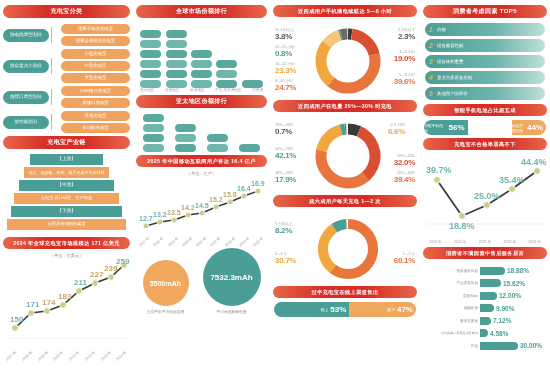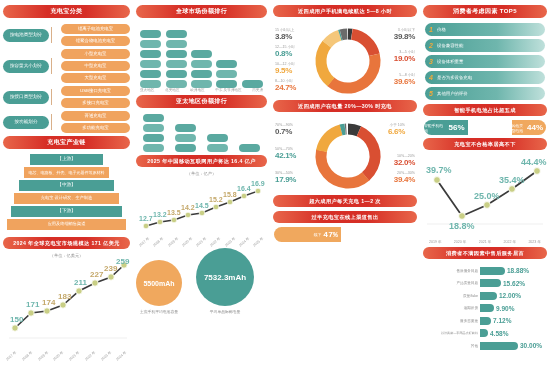--- a/index.html
+++ b/index.html
@@ -94,21 +94,21 @@
   .sbval { font-size:8px; font-weight:bold; color:#fff; line-height:1; }
 
   
   .hbars { padding:2px 1px; }
   .hrow { display:flex; align-items:center; height:11px; margin-bottom:1.5px; }
   .hname { font-size:3.6px; color:#8a8a8a; text-align:right; padding-right:2px; width:56px; white-space:nowrap; }
   .hbar { height:8px; border-radius:0 4px 4px 0; background:#4a9e95; }
   .hval { font-size:6.5px; font-weight:bold; color:#4a9e95; margin-left:2px; white-space:nowrap; }
 
   
-  .circles { display:flex; align-items:flex-end; justify-content:flex-start; gap:14px; padding-top:4px; }
+  .circles { display:flex; align-items:flex-end; justify-content:center; gap:14px; padding-top:4px; }
   .cwrap { text-align:center; }
   .circ { border-radius:50%; display:flex; align-items:center; justify-content:center;
     color:#fff; font-weight:bold; }
   .c-or { background:#f0a85e; width:46px; height:46px; font-size:7px; }
   .c-te { background:#4a9e95; width:58px; height:58px; font-size:8px; }
   .ccap { font-size:3.8px; color:#8a8a8a; margin-top:3px; }
 </style>
 </head>
 <body>
 
@@ -342,29 +342,29 @@
       <div class="dlab" style="left:2px; top:8px;">
         <div>15 小时以上</div>
         <div class="dval v-dk">3.8%</div>
       </div>
       <div class="dlab" style="left:2px; top:25px;">
         <div>12—15 小时</div>
         <div class="dval v-te">0.8%</div>
       </div>
       <div class="dlab" style="left:2px; top:42px;">
         <div>10—12 小时</div>
-        <div class="dval v-ye">9.5%</div>
+        <div class="dval v-ye">23.3%</div>
       </div>
       <div class="dlab" style="left:2px; top:59px;">
         <div>8—10 小时</div>
         <div class="dval v-or">24.7%</div>
       </div>
       <div class="dlab" style="right:2px; top:8px; text-align:right;">
         <div>3 小时以下</div>
-        <div class="dval v-dk">39.8%</div>
+        <div class="dval v-dk">2.3%</div>
       </div>
       <div class="dlab" style="right:2px; top:30px; text-align:right;">
         <div>3—5 小时</div>
         <div class="dval v-rd">19.0%</div>
       </div>
       <div class="dlab" style="right:2px; top:53px; text-align:right;">
         <div>5—8 小时</div>
         <div class="dval v-or">39.6%</div>
       </div>
     </div>
@@ -401,24 +401,49 @@
         <div>10%—20%</div>
         <div class="dval v-rd">32.0%</div>
       </div>
       <div class="dlab" style="right:2px; top:56px; text-align:right;">
         <div>20%—30%</div>
         <div class="dval v-or">39.4%</div>
       </div>
     </div>
 
     <div class="banner sm">超六成用户每天充电 1—2 次</div>
+    <div class="donutblock" style="height:72px;">
+      <svg width="150" height="72" viewBox="0 0 150 72">
+        <g transform="translate(75,38)">
+          <circle r="25" fill="none" stroke="#e8753c" stroke-width="10" stroke-dasharray="94.4 62.6" transform="rotate(-90)"></circle>
+          <circle r="25" fill="none" stroke="#f0a83e" stroke-width="10" stroke-dasharray="48.2 108.8" transform="rotate(126.4)"></circle>
+          <circle r="25" fill="none" stroke="#4a9e95" stroke-width="10" stroke-dasharray="12.9 144.1" transform="rotate(236.9)"></circle>
+        </g>
+      </svg>
+      <div class="dlab" style="left:2px; top:12px;">
+        <div>5 次及以上</div>
+        <div class="dval v-te">8.2%</div>
+      </div>
+      <div class="dlab" style="left:2px; top:42px;">
+        <div>3—4 次</div>
+        <div class="dval v-ye">30.7%</div>
+      </div>
+      <div class="dlab" style="right:2px; top:42px; text-align:right;">
+        <div>1—2 次</div>
+        <div class="dval v-or">60.1%</div>
+      </div>
+    </div>
 
     <div class="banner sm">过半充电宝在线上渠道售出</div>
     <div class="splitbar">
-      <div class="sbR" style="width:47%;font-family:Liberation Mono, monospace;">
+      <div class="sbL" style="width:53%;">
+        <span class="sbcap">线上</span>
+        <span class="sbval">53%</span>
+      </div>
+      <div class="sbR" style="width:47%;">
         <span class="sbcap">线下</span>
         <span class="sbval">47%</span>
       </div>
     </div>
   </div>
 
   <div class="col c4">
 
     <div class="banner">消费者考虑因素 TOP5</div>
 

